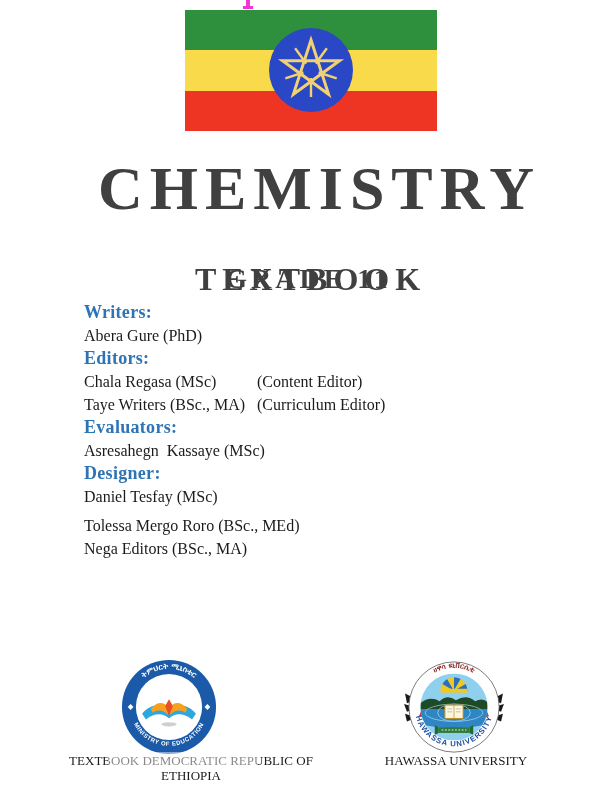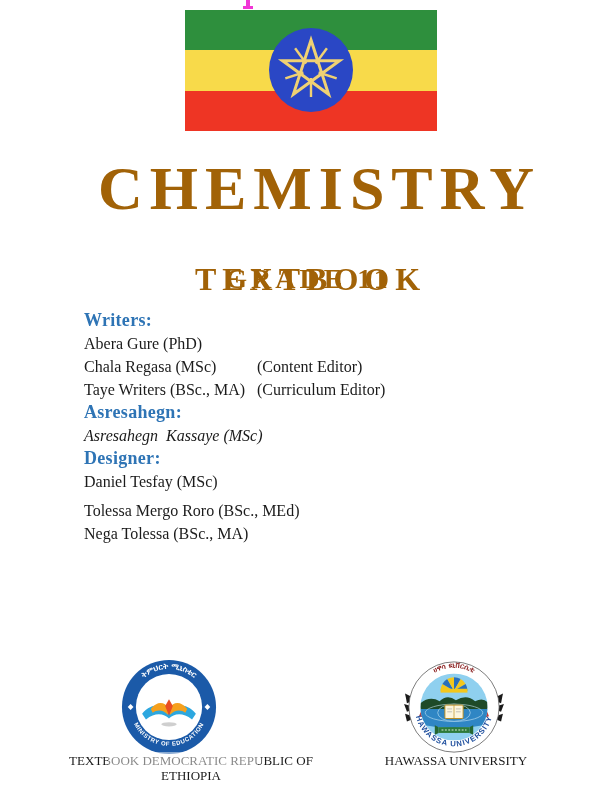--- a/index.html
+++ b/index.html
@@ -15,35 +15,35 @@
   
   .flag { position:absolute; left:185px; top:10px; width:252px; height:121px; display:flex; flex-direction:column; }
   .stripe { flex:1; }
   .stripe.green { background:#2e8f3d; }
   .stripe.yellow { background:#f8da4a; }
   .stripe.red { background:#ee3524; }
   .emblem { position:absolute; left:83px; top:17px; width:86px; height:86px; }
 
   
   .title, .subtitle, .grade {
-    position:absolute; white-space:nowrap; color:#a16207; font-weight:bold;
+    position:absolute; white-space:nowrap; color:#404040; font-weight:bold;
     transform:translateX(-50%);
   }
   .title    { left:calc(50% + 18px); top:156px; font-size:62px; line-height:64px; letter-spacing:7px; }
   .subtitle { left:calc(50% + 9px);  top:222px; font-size:32px; line-height:34px; letter-spacing:6px;margin-top:40px; }
   .grade    { left:calc(50% + 7px);  top:264px; font-size:28px; line-height:30px; letter-spacing:4px; }
 
   
-  .credits { position:absolute; left:84px; top:301px; width:480px; font-size:16px; color:#1b1b1b;margin-top:8px; }
+  .credits { position:absolute; left:84px; top:301px; width:480px; font-size:16px; color:#1b1b1b; }
   .credits .ln { line-height:23px; height:23px; }
   .credits .hd { line-height:23px; height:23px; font-size:18px; font-weight:bold; color:#2e74b5; letter-spacing:0.3px; }
   .credits .hd.ev { margin-top:4px; }
   .credits .ln.ev1 { margin-top:6px; }
   .credits .en { display:inline-block; width:173px; }
-  .credits .pre { white-space:pre;font-style:italic; }
+  .credits .pre { white-space:pre; }
 
   
   .moe-logo { position:absolute; left:121px; top:659px; width:96px; height:96px; }
   .hu-logo  { position:absolute; left:401px; top:659px; width:106px; height:96px; }
 
   
   .footer-left { position:absolute; left:45px; top:753px; width:292px; text-align:center;
                  font-size:13px; line-height:15px; color:#1a1a1a; }
   .footer-right { position:absolute; left:381px; top:753px; width:150px; text-align:center;
                  font-size:13px; line-height:15px; color:#1a1a1a; }
@@ -78,35 +78,36 @@
   </div>
 
   <div class="title">CHEMISTRY</div>
   <div class="subtitle">TEXTBOOK</div>
   <div class="grade">GRADE 11</div>
 
   <div class="credits">
     <div class="hd">Writers:</div>
     <div class="ln">Abera Gure (PhD)</div>
 
+    <div class="hd">Editors:</div>
     <div class="ln">
       <span class="en">Chala Regasa (MSc)</span><span>(Content Editor)</span>
     </div>
     <div class="ln">
       <span class="en">Taye Writers (BSc., MA)</span><span>(Curriculum Editor)</span>
     </div>
 
-    <div class="hd">Asresahegn:</div>
+    <div class="hd">Evaluators:</div>
     <div class="ln pre">Asresahegn  Kassaye (MSc)</div>
 
     <div class="hd">Designer:</div>
     <div class="ln">Daniel Tesfay (MSc)</div>
 
     <div class="ln ev1">Tolessa Mergo Roro (BSc., MEd)</div>
-    <div class="ln">Nega Tolessa (BSc., MA)</div>
+    <div class="ln">Nega Editors (BSc., MA)</div>
   </div>
 
   <svg class="moe-logo" viewBox="0 0 100 100">
     <defs>
       <path id="moeTop" d="M10,50 A40,40 0 0 1 90,50" fill="none"></path>
       <path id="moeBot" d="M9.5,50 A40.5,40.5 0 0 0 90.5,50" fill="none"></path>
     </defs>
     <circle cx="50" cy="50" r="49" fill="#1b5aa8"></circle>
     <circle cx="50" cy="50" r="34.5" fill="#ffffff"></circle>
     <polygon points="7,50 10,47 13,50 10,53" fill="#ffffff"></polygon>

